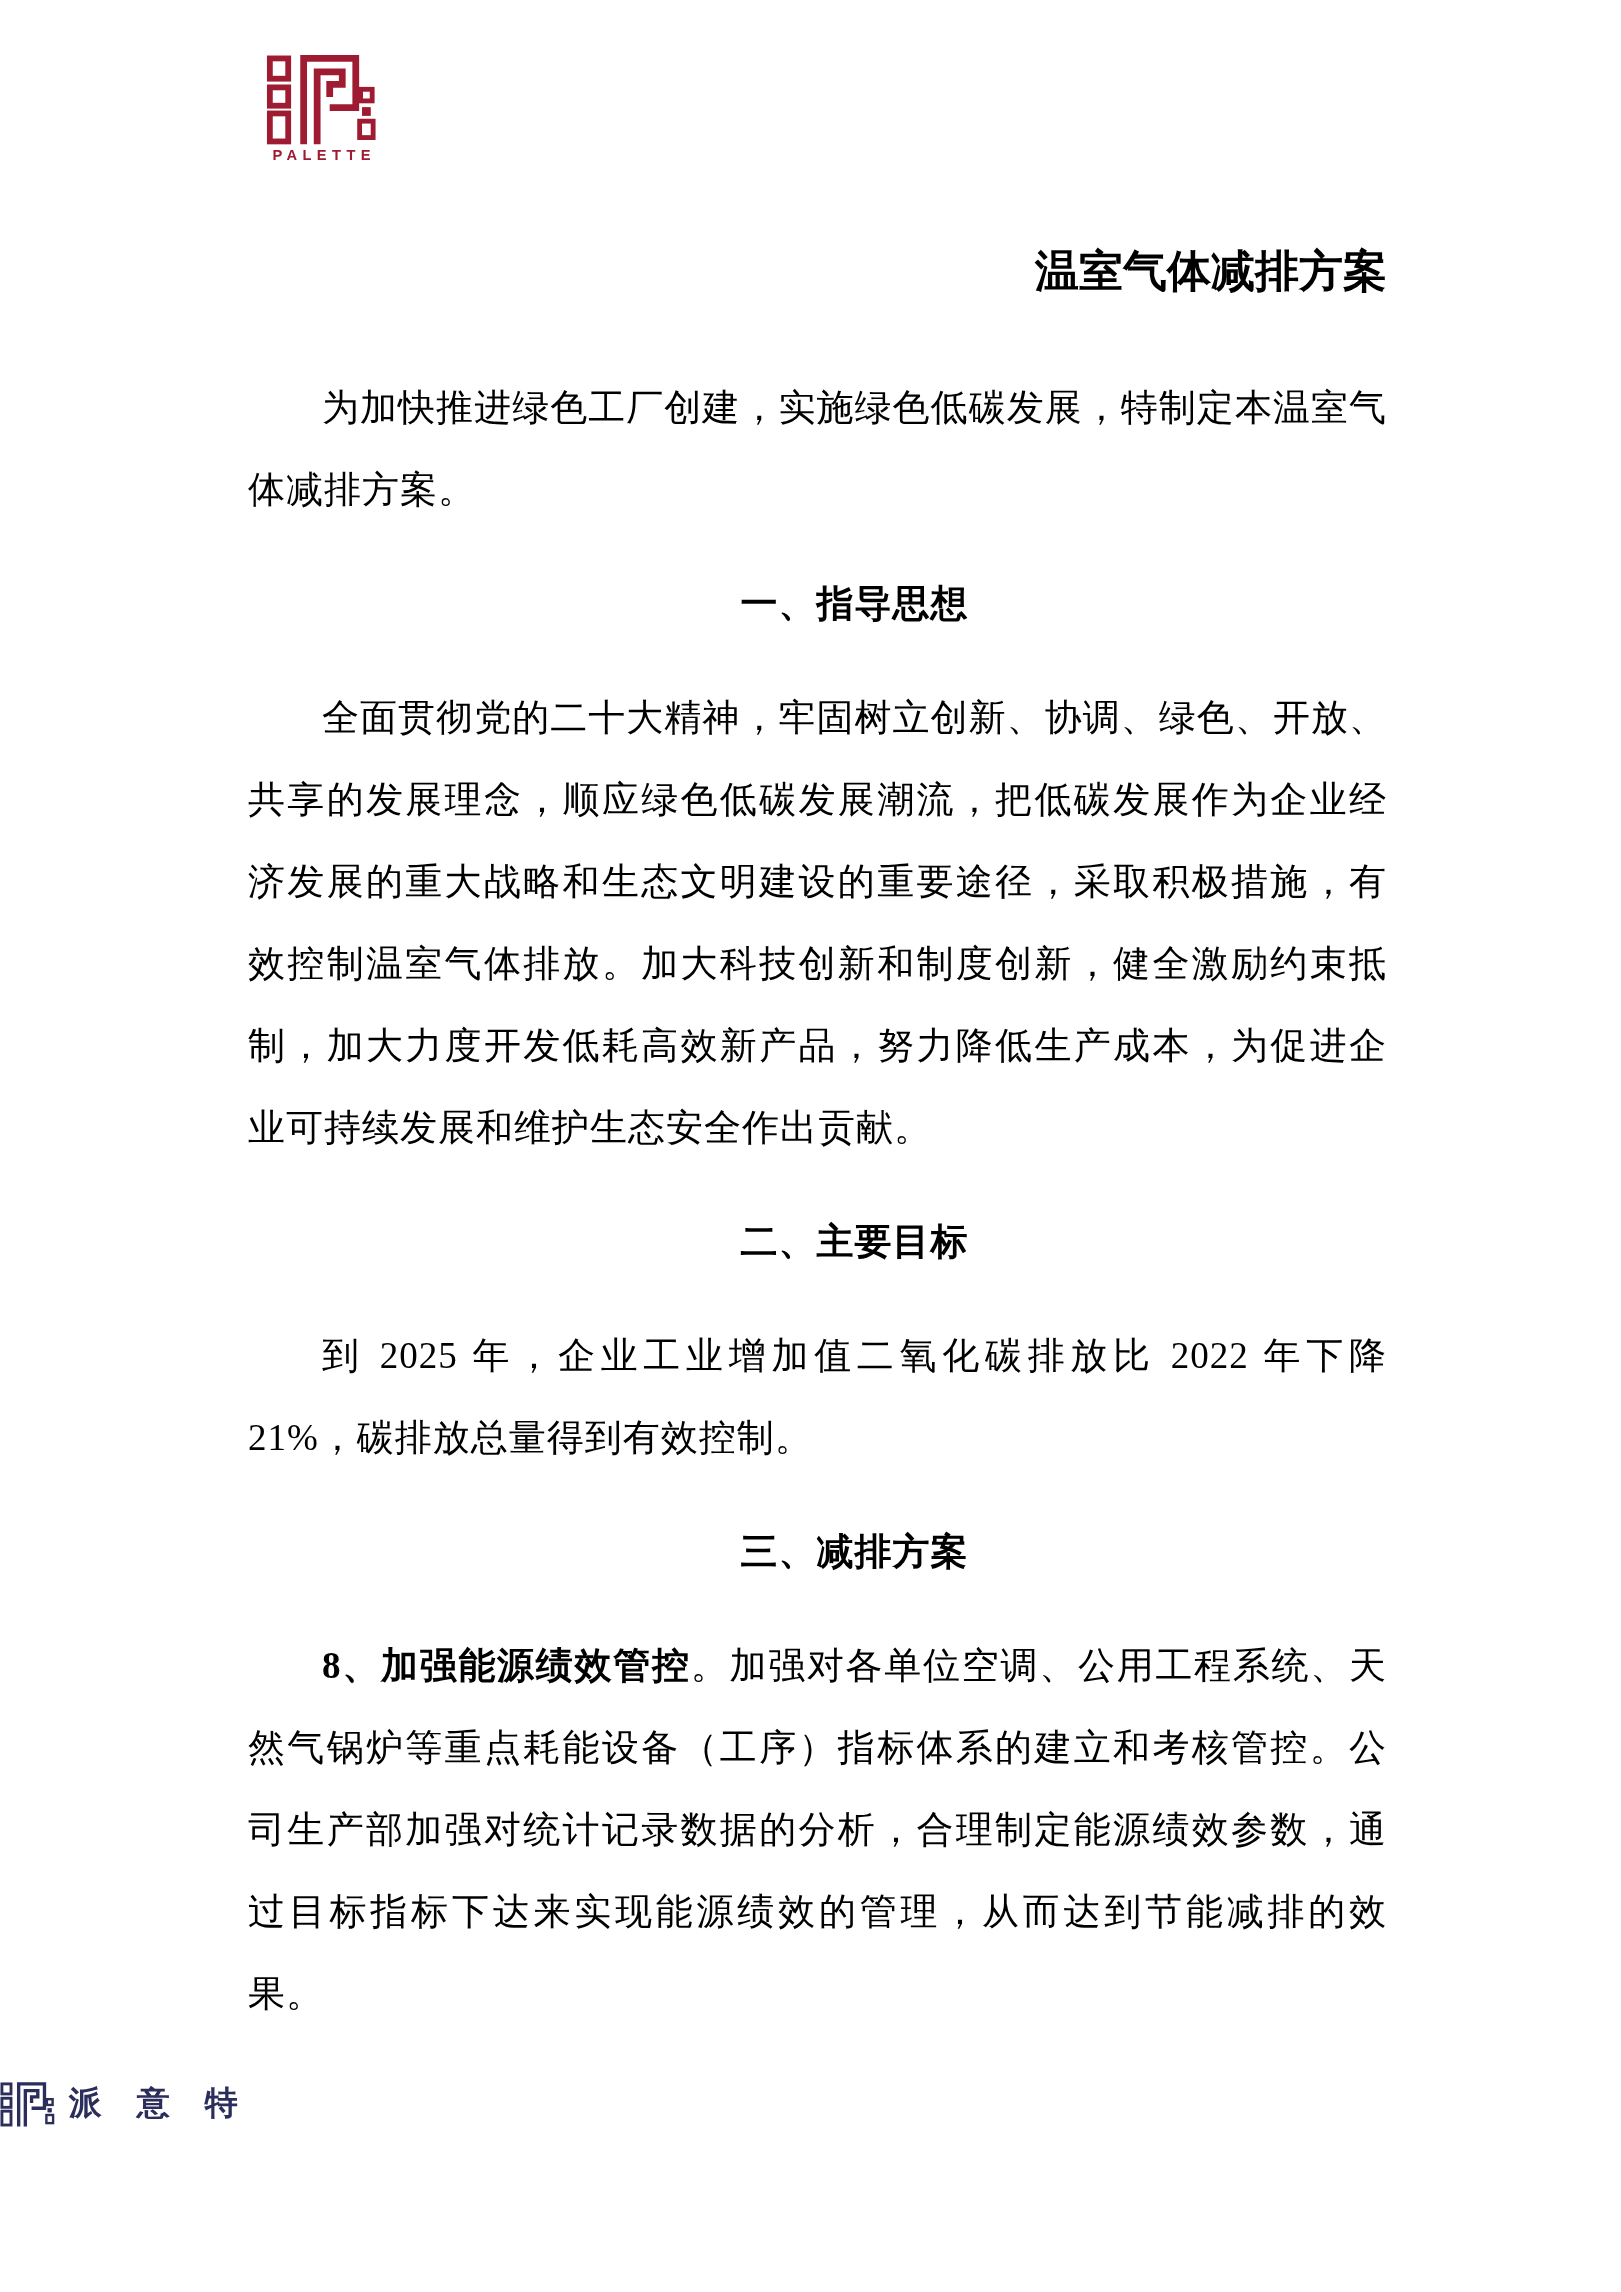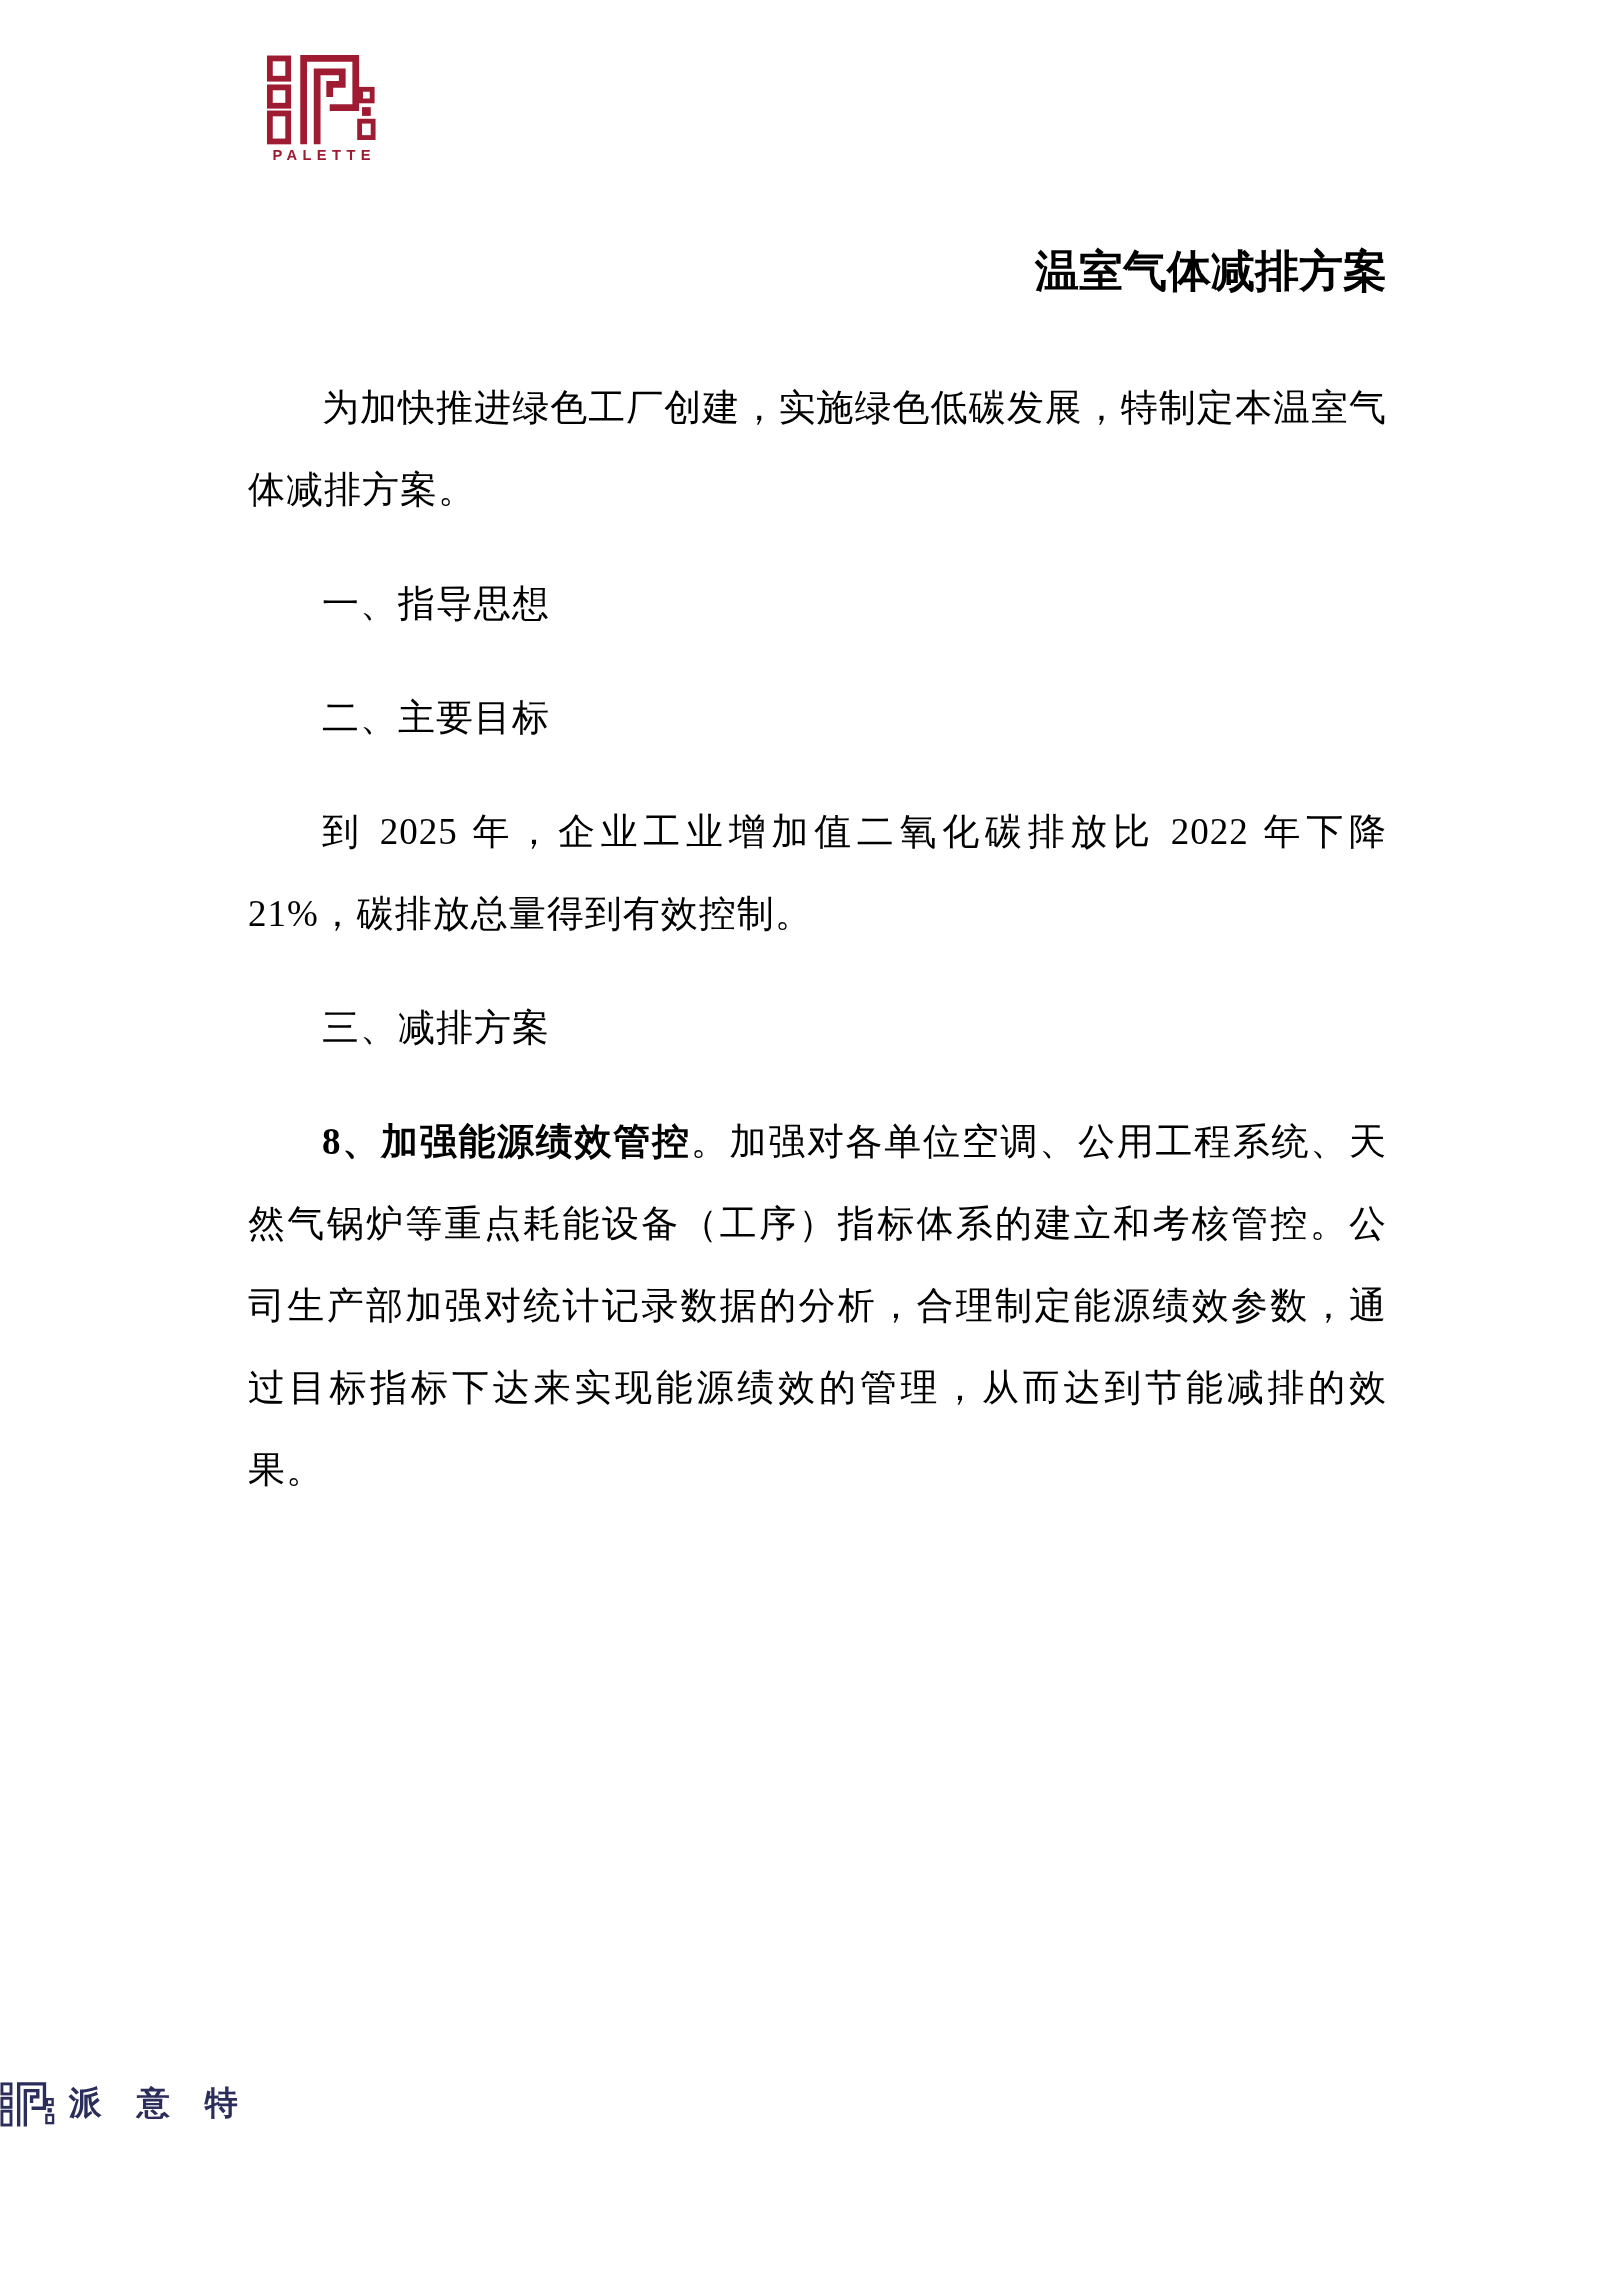--- a/index.html
+++ b/index.html
@@ -60,22 +60,23 @@
     letter-spacing:1px;
     text-align:justify;
     text-indent:2em;
   }
   .para.first{margin-top:64px;}
   .heading{
     margin-top:32px;
     font-size:37px;
     line-height:82px;
     letter-spacing:1px;
-    font-weight:400;
+    font-weight:700;
     text-indent:2em;
+    text-align:center;
   }
   .lead-bold{font-weight:700;}
   
   .footer{
     position:absolute;
     left:0;
     top:2080px;
     width:1621px;
     display:flex;
     align-items:center;
@@ -114,20 +115,21 @@
     </svg>
     <div class="brand-word">PALETTE</div>
   </div>
 
   <div class="doc">
     <h1 class="doc-title">温室气体减排方案</h1>
 
     <p class="para first">为加快推进绿色工厂创建，实施绿色低碳发展，特制定本温室气体减排方案。</p>
 
     <h2 class="heading">一、指导思想</h2>
+    <p class="para">全面贯彻党的二十大精神，牢固树立创新、协调、绿色、开放、共享的发展理念，顺应绿色低碳发展潮流，把低碳发展作为企业经济发展的重大战略和生态文明建设的重要途径，采取积极措施，有效控制温室气体排放。加大科技创新和制度创新，健全激励约束抵制，加大力度开发低耗高效新产品，努力降低生产成本，为促进企业可持续发展和维护生态安全作出贡献。</p>
 
     <h2 class="heading">二、主要目标</h2>
     <p class="para">到 2025 年，企业工业增加值二氧化碳排放比 2022 年下降 21%，碳排放总量得到有效控制。</p>
 
     <h2 class="heading">三、减排方案</h2>
     <p class="para"><span class="lead-bold">8、加强能源绩效管控</span><span>。加强对各单位空调、公用工程系统、天然气锅炉等重点耗能设备（工序）指标体系的建立和考核管控。公司生产部加强对统计记录数据的分析，合理制定能源绩效参数，通过目标指标下达来实现能源绩效的管理，从而达到节能减排的效果。</span></p>
   </div>
 
   <div class="footer">
     <svg class="mark" viewBox="0 0 115 96" xmlns="http://www.w3.org/2000/svg" aria-hidden="true">

